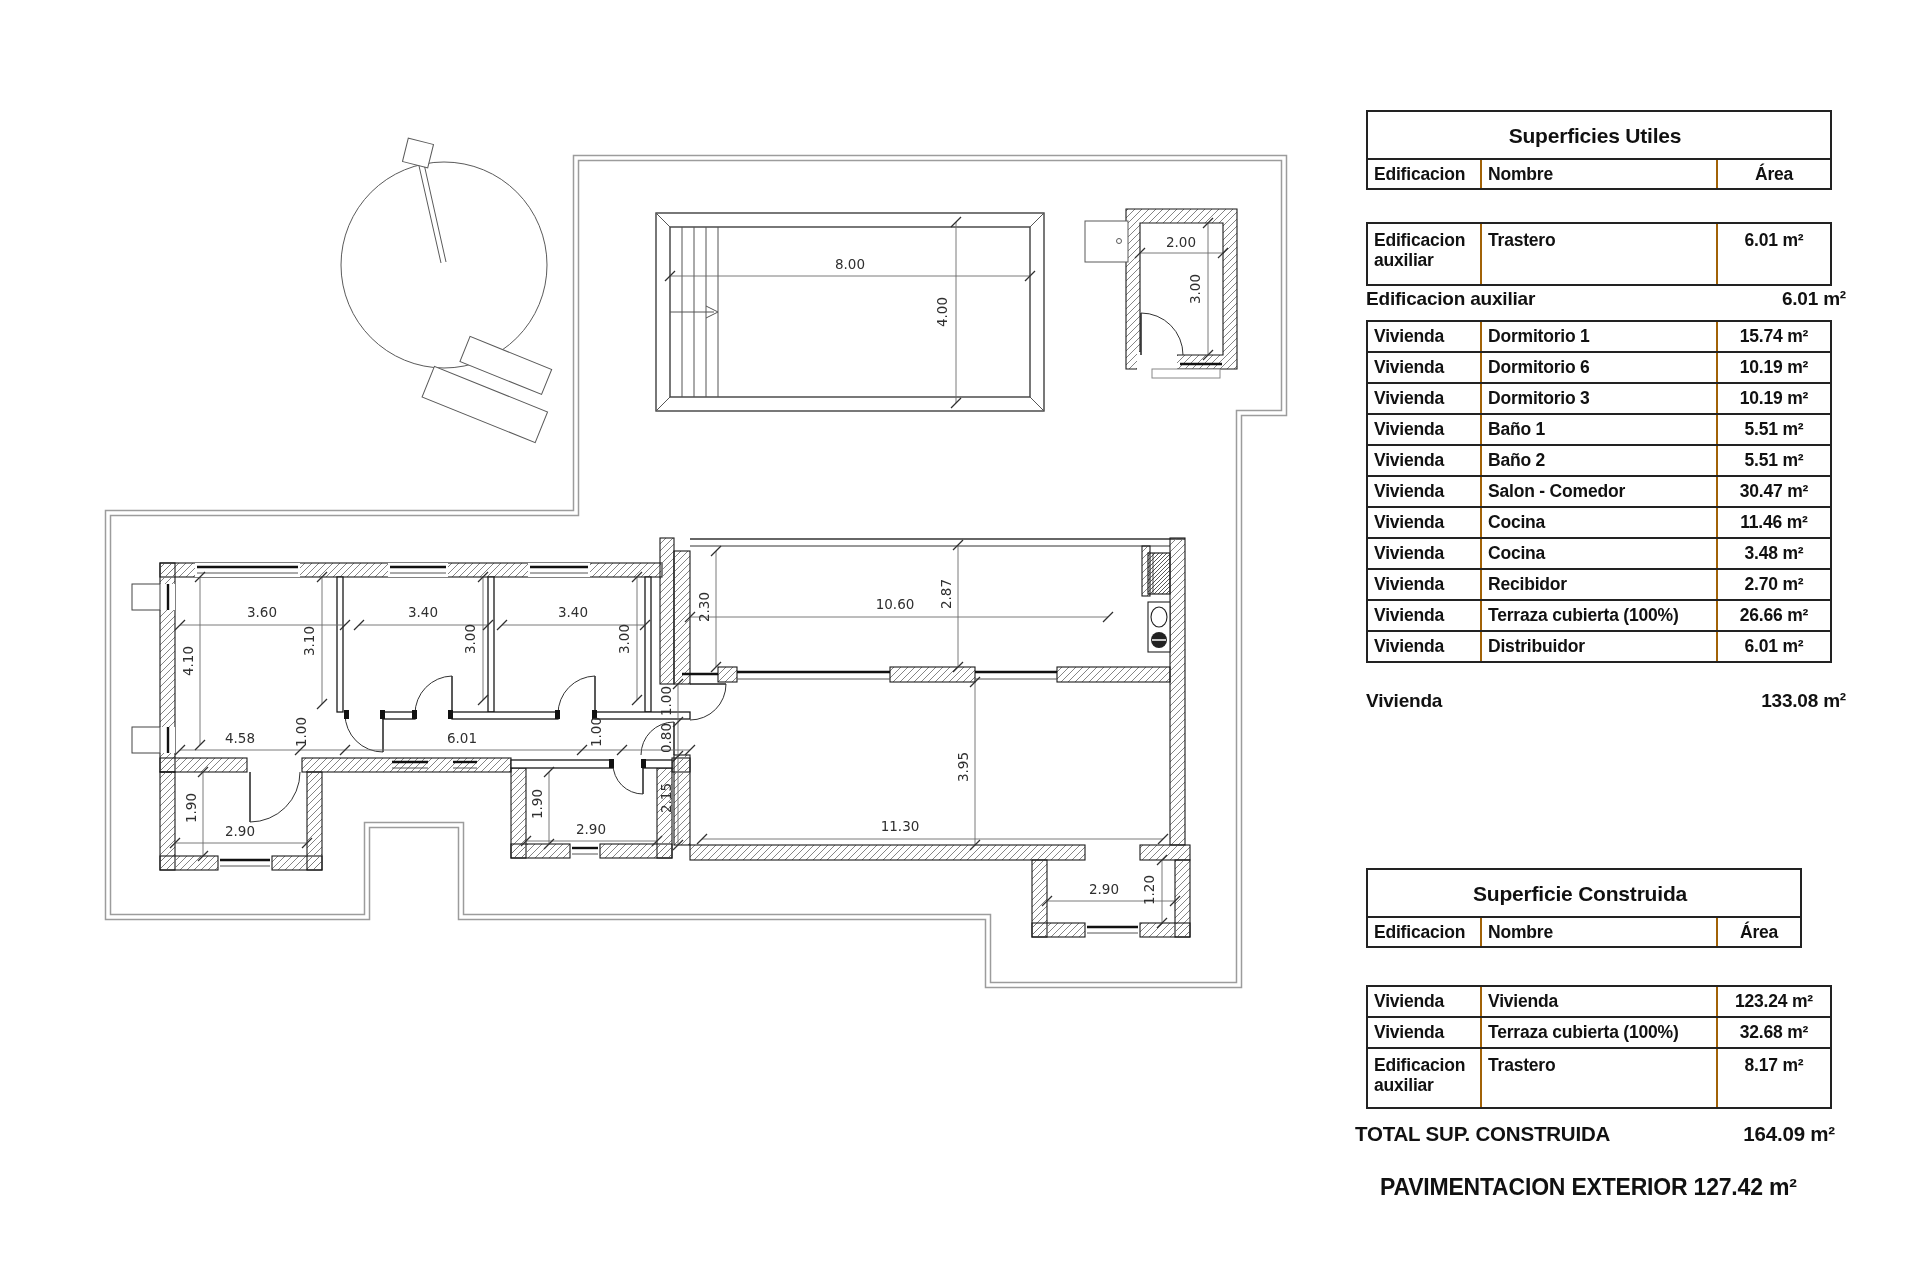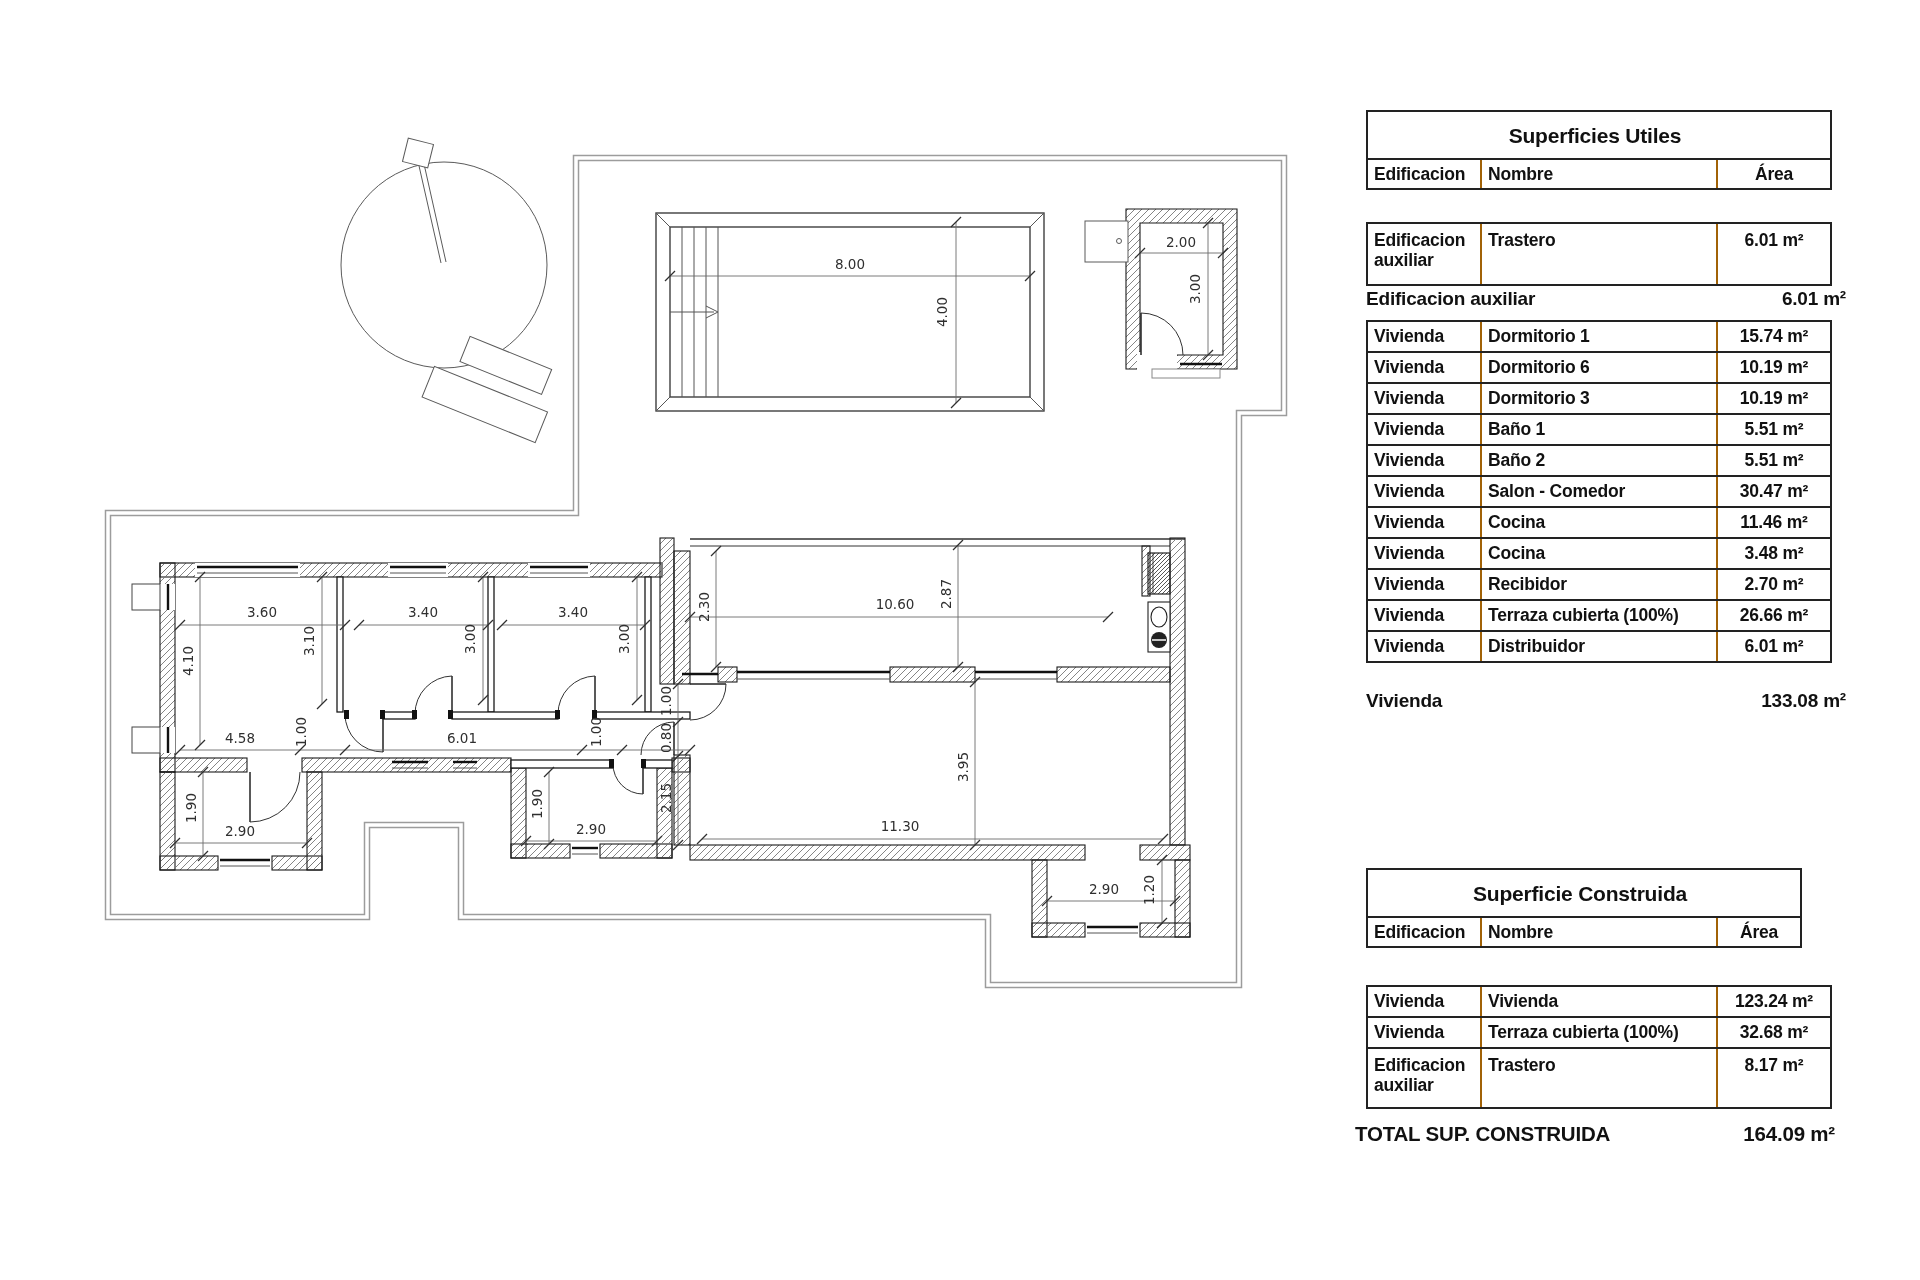--- a/index.html
+++ b/index.html
@@ -475,14 +475,15 @@
         <div class="tcell top sep-r">Trastero</div>
         <div class="tcell top ctr">8.17 m²</div>
       </div>
 </div>
 
 <div class="totalrow" style="left:1328px;top:1122px;width:480px;margin-left:27px;">
   <span>TOTAL SUP. CONSTRUIDA</span>
   <span>164.09 m²</span>
 </div>
 
+<div class="footer-note" style="left:1380px;top:1174px;">PAVIMENTACION EXTERIOR 127.42 m²</div>
 
 </div>
 
 </body></html>

